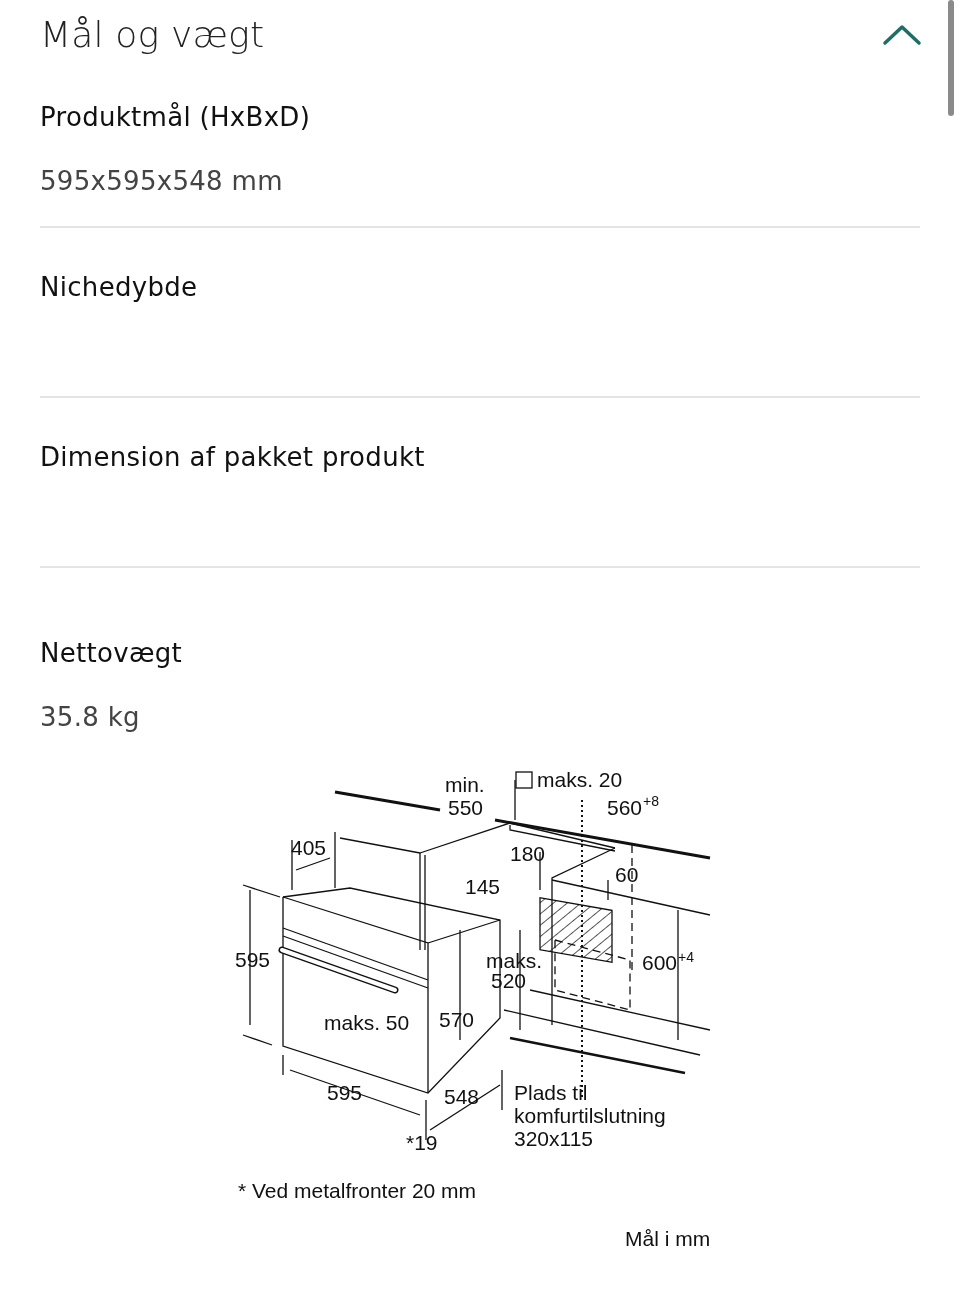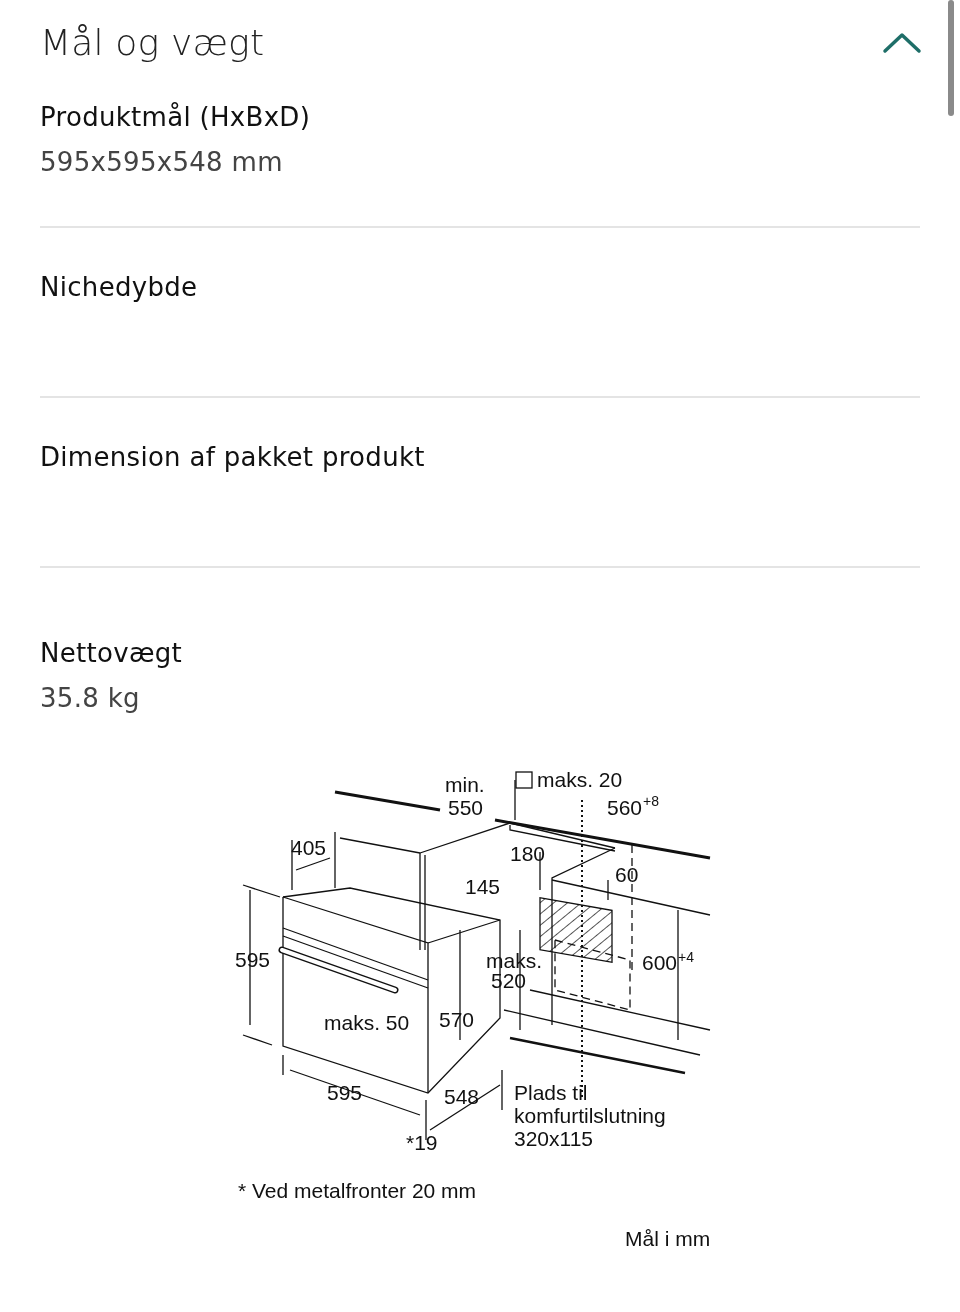--- a/index.html
+++ b/index.html
@@ -1,23 +1,23 @@
 <!DOCTYPE html>
 <html><head>
 <meta charset="utf-8">
 <style>
   html, body { margin:0; padding:0; background:#fff; }
   body { width:960px; height:1312px; position:relative; overflow:hidden; font-family:"DejaVu Sans", sans-serif; color:#1a1a1a; }
-  .header { position:absolute; left:40px; top:14px; right:40px; height:56px; display:flex; align-items:center; justify-content:space-between; }
+  .header { position:absolute; left:40px; top:14px; right:40px; height:56px; display:flex; justify-content:space-between; }
   .title { font-size:36px; font-weight:300; letter-spacing:0.2px; color:#222; font-family:"DejaVu Sans", sans-serif; }
   .chev { width:40px; height:40px; display:flex; align-items:center; justify-content:center; cursor:pointer; margin-right:-2px; }
   .scrollbar { position:absolute; right:6px; top:0; width:6px; height:116px; background:#8a8a8a; border-radius:3px; }
   .spec { position:absolute; left:40px; right:40px; }
   .spec .label { font-size:26px; font-weight:normal; color:#111; letter-spacing:0.3px; }
-  .spec .value { font-size:26px; color:#444; margin-top:15px; letter-spacing:0.3px; }
+  .spec .value { font-size:26px; color:#444; margin-top:34px; letter-spacing:0.3px; }
   .divider { position:absolute; left:40px; right:40px; height:2px; background:#e4e4e4; }
   .diagram { position:absolute; left:230px; top:760px; width:500px; height:500px; }
   .diagram svg text { font-family:"Liberation Sans", sans-serif; fill:#111; }
 </style>
 </head>
 <body>
 
 <div class="header">
   <div class="title">Mål og vægt</div>
   <div class="chev">

